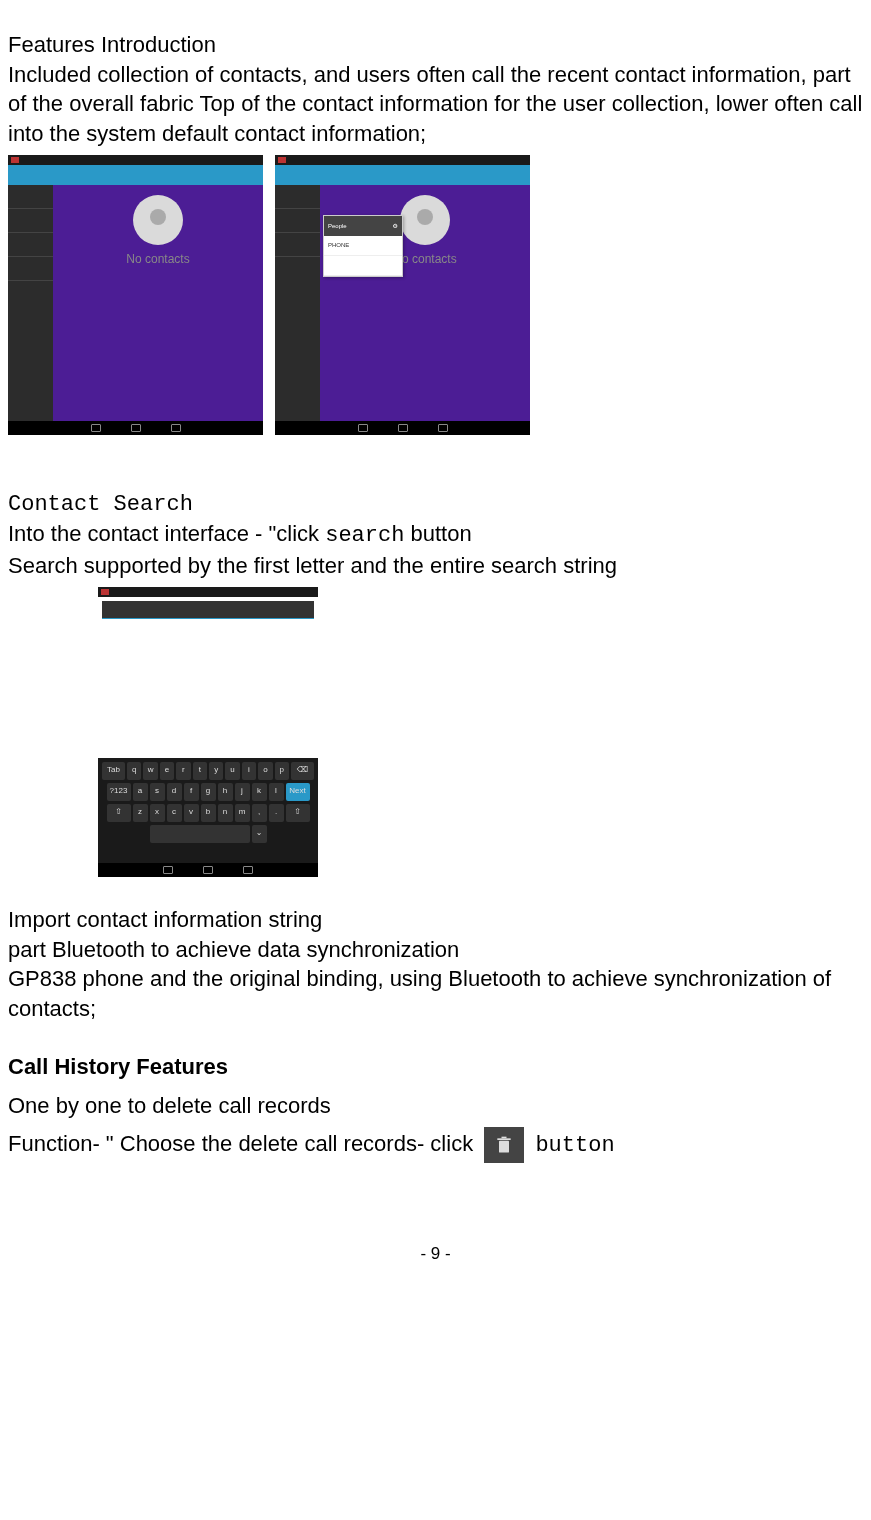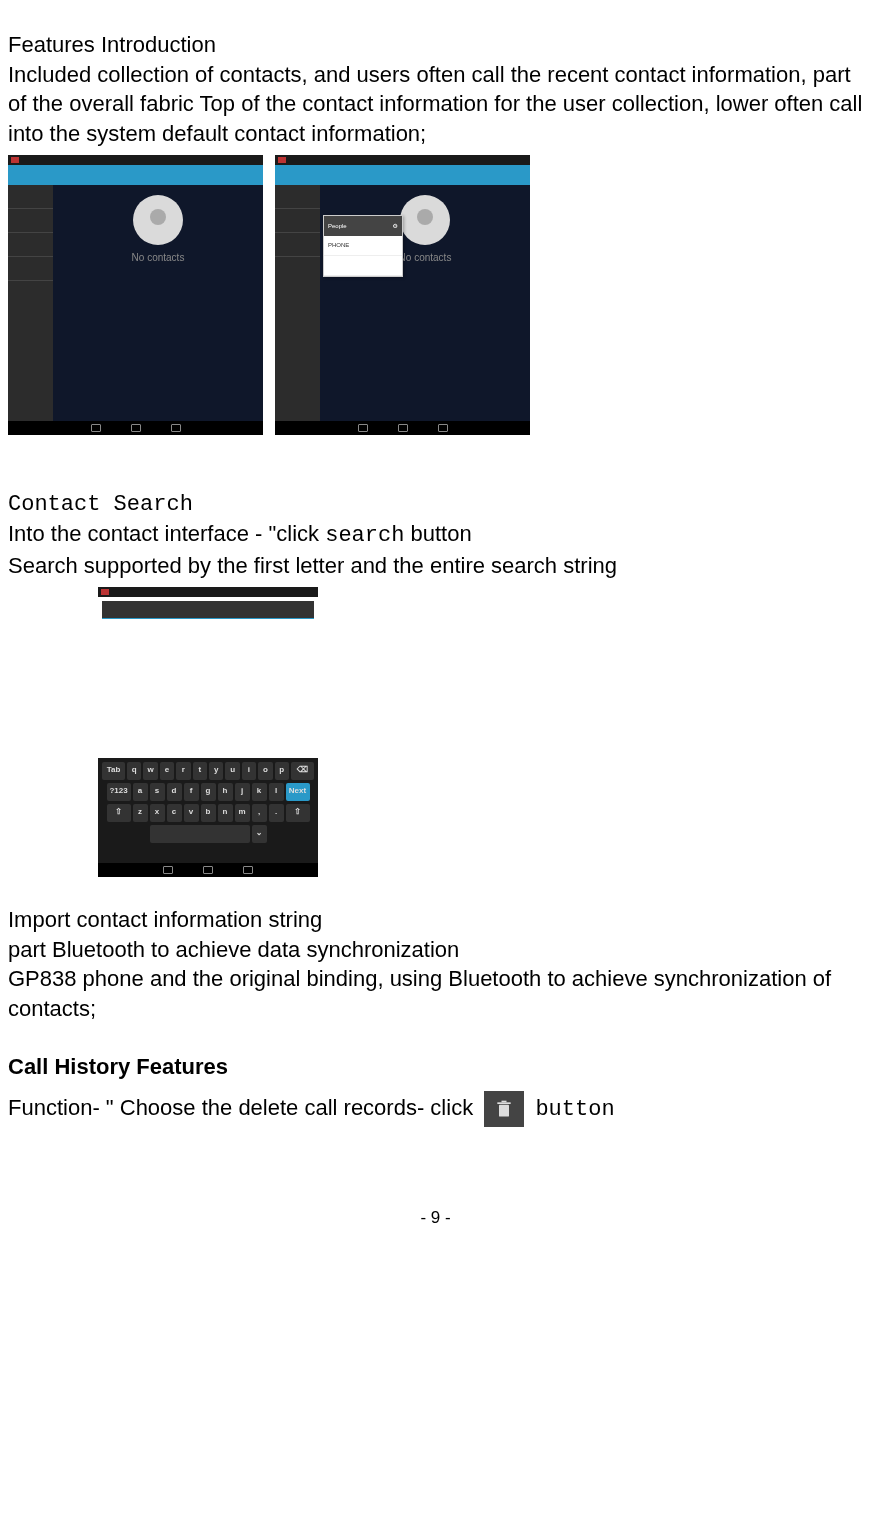--- a/index.html
+++ b/index.html
@@ -82,26 +82,26 @@
       height: 24px;
       border-bottom: 1px solid #444;
       font-size: 6px;
       color: #ccc;
       display: flex;
       align-items: center;
       padding-left: 3px;
     }
     .tablet-main {
       flex: 1;
-      background: #0f172a;
+      background: #4c1d95;
       display: flex;
       flex-direction: column;
       align-items: center;
       padding-top: 10px;
-      font-size: 10px;
+      font-size: 12px;
       color: #888;
     }
     .avatar-placeholder {
       width: 50px;
       height: 50px;
       background: #dadada;
       border-radius: 50%;
       margin-bottom: 6px;
       position: relative;
     }
@@ -203,21 +203,20 @@
     .kb-key {
       width: 15px;
       height: 18px;
       background: #333;
       border-radius: 2px;
       font-size: 8px;
       color: #ddd;
       display: flex;
       align-items: center;
       justify-content: center;
-      font-weight: bold;
     }
     .kb-key-wide {
       width: 24px;
     }
     .kb-key-blue {
       background: #2a99c8;
       text-align: right;
     }
     .delete-icon-box {
       display: inline-flex;
@@ -372,20 +371,21 @@
 
   <div class="para-spacer"></div>
 
   <div>Import contact information string</div>
   <div>part Bluetooth to achieve data synchronization</div>
   <div>GP838 phone and the original binding, using Bluetooth to achieve synchronization of contacts;</div>
 
   <div class="para-spacer"></div>
 
   <div class="bold" style="margin-bottom:10px">Call History Features</div>
+  <div>One by one to delete call records</div>
   <div style="margin-top:6px">
     <span class="inline">Function- " Choose the delete call records- click</span>
     <span class="delete-icon-box">
       <svg class="trash-svg" viewBox="0 0 24 24" fill="#ddd">
         <rect x="6" y="7" width="12" height="14" rx="1"></rect>
         <rect x="4" y="4" width="16" height="2"></rect>
         <rect x="9" y="2" width="6" height="2"></rect>
       </svg>
     </span>
     <span class="inline mono">button</span>

